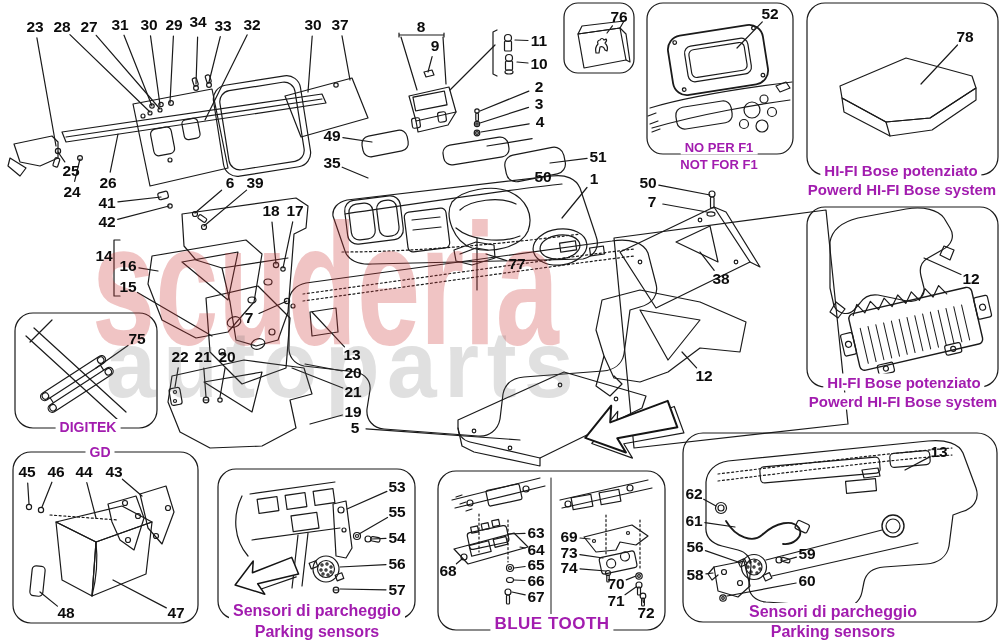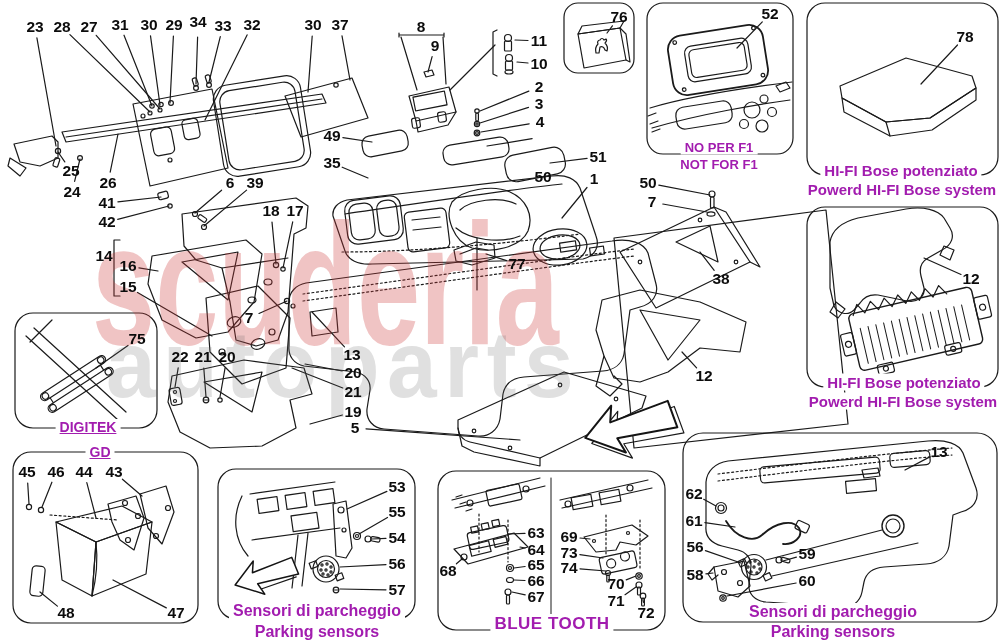--- a/index.html
+++ b/index.html
@@ -25,21 +25,21 @@
       font-weight:700;transform-origin:0 0;}
   #wm-red{left:92px;top:198px;font-size:172px;transform:scaleX(.66);color:rgba(206,60,60,.30);}
   #wm-gray{left:106px;top:318px;font-size:94px;letter-spacing:8px;transform:scaleX(.95);
       color:rgba(100,100,100,.20);}
   
   #overlay{position:absolute;left:0;top:0;width:1000px;height:641px;z-index:3;pointer-events:none;}
   .co{position:absolute;transform:translate(-50%,-50%);font-weight:700;font-size:15.5px;color:#0c0c0c;}
   .cap{position:absolute;transform:translate(-50%,-50%);background:#fff;padding:0 4px;
        font-weight:700;color:#a21caf;white-space:nowrap;}
   .cap-sm{font-size:13px;}
-  .cap-md{font-size:14px;text-decoration:underline;}
+  .cap-md{font-size:14px;}
   .cap-bose{font-size:15px;}
   .cap-lg{font-size:16px;}
   .cap-bt{font-size:17px;letter-spacing:.5px;}
 </style>
 </head>
 <body>
 
 <div id="stage">
 
 <svg id="art" width="1000" height="641" viewBox="0 0 1000 641">

